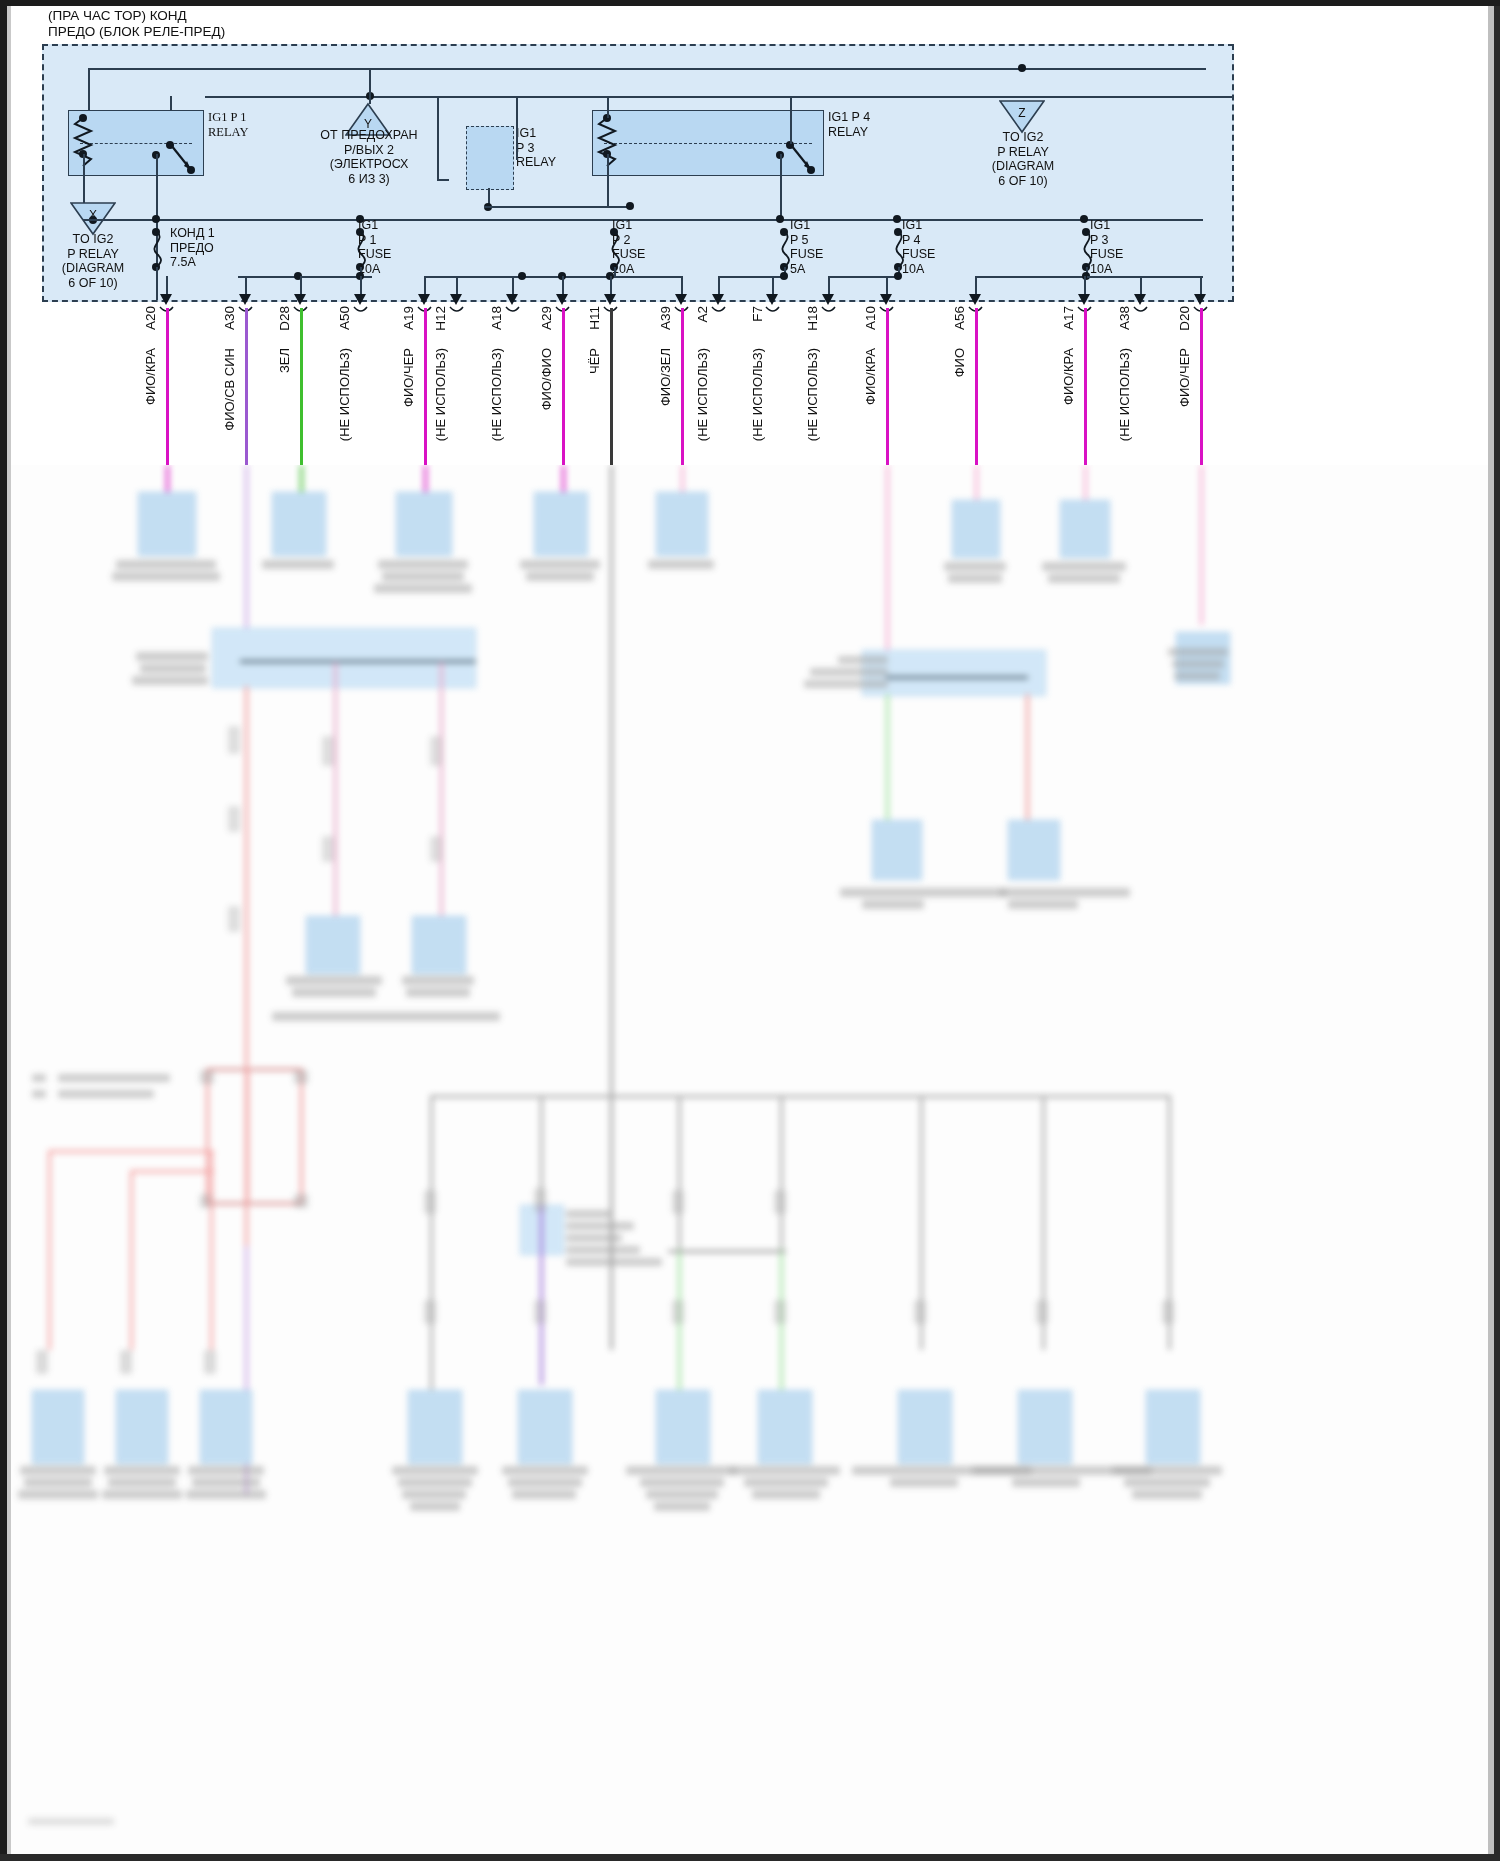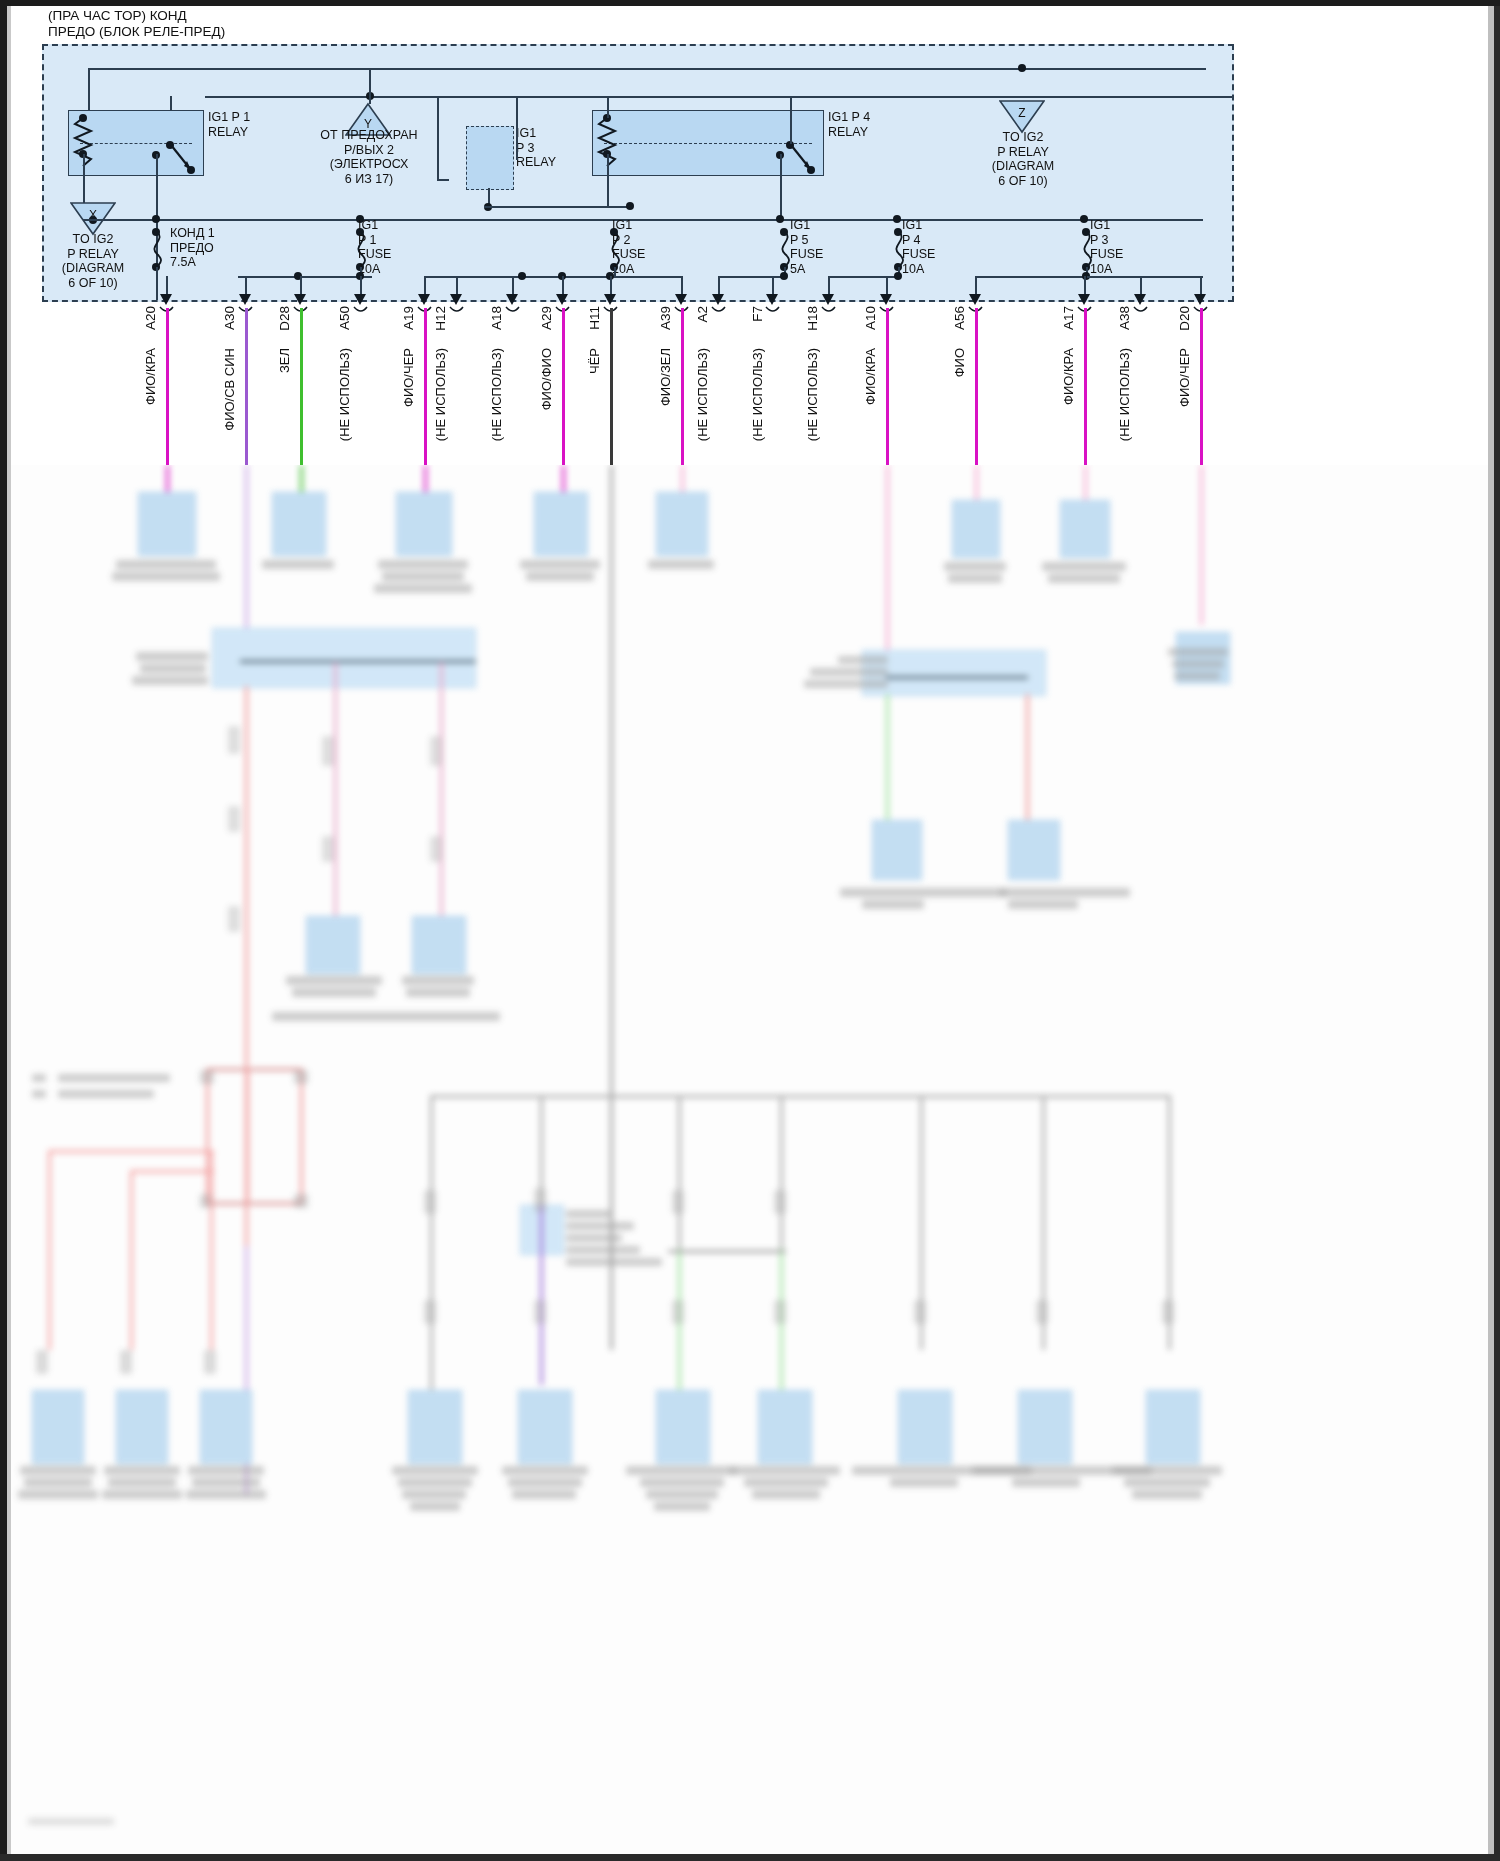--- a/index.html
+++ b/index.html
@@ -89,36 +89,36 @@
     </svg>
     <div class="dot" style="left:79px;top:114px;"></div>
     <div class="dot" style="left:79px;top:150px;"></div>
     <div class="dot" style="left:166px;top:141px;"></div>
     <div class="dot" style="left:187px;top:166px;"></div>
     <div class="dot" style="left:152px;top:151px;"></div>
     <svg style="position:absolute;left:160px;top:138px;" width="42" height="40">
       <line x1="11" y1="7" x2="31" y2="32" stroke="#101820" stroke-width="2.2"></line>
       <polygon points="31,32 24,28 27,23" fill="#101820"></polygon>
     </svg>
-    <div class="relay-label" style="left:208px;top:110px;">IG1 P 1
+    <div class="relay-label" style="left:208px;top:110px;font-family:Liberation Serif, serif;">IG1 P 1
 RELAY</div>
 
     <div class="w wv" style="left:83px;top:154px;height:66px;"></div>
 
     <div class="w wv" style="left:156px;top:154px;height:146px;"></div>
 
     <svg style="position:absolute;left:345px;top:102px;" width="46" height="34">
       <polygon points="23,2 45,33 1,33" fill="#b9d8f2" stroke="#2c3e50" stroke-width="1.6"></polygon>
       <text x="23" y="26" font-size="12" text-anchor="middle" fill="#111" font-family="Liberation Sans, sans-serif">Y</text>
     </svg>
     <div class="w wv" style="left:369px;top:68px;height:36px;"></div>
     <div class="tri-text" style="left:305px;top:128px;width:128px;">ОТ ПРЕДОХРАН
 Р/ВЫХ 2
 (ЭЛЕКТРОСХ
-6 ИЗ 17)</div>
+6 ИЗ 3)</div>
 
     <svg style="position:absolute;left:70px;top:202px;" width="46" height="34">
       <polygon points="1,1 45,1 23,32" fill="#b9d8f2" stroke="#2c3e50" stroke-width="1.6"></polygon>
       <text x="23" y="17" font-size="12" text-anchor="middle" fill="#111" font-family="Liberation Sans, sans-serif">X</text>
     </svg>
     <div class="tri-text" style="left:45px;top:232px;width:96px;">TO IG2
 P RELAY
 (DIAGRAM
 6 OF 10)</div>
     <div class="dot" style="left:89px;top:216px;"></div>

